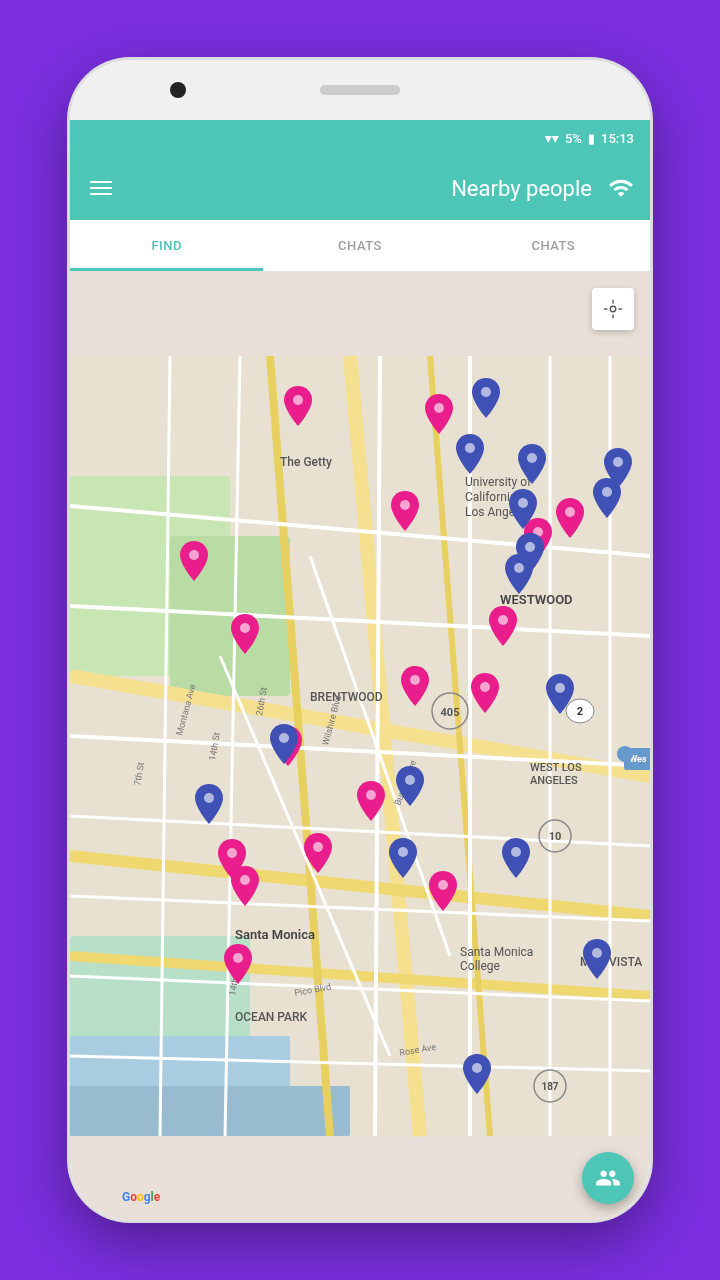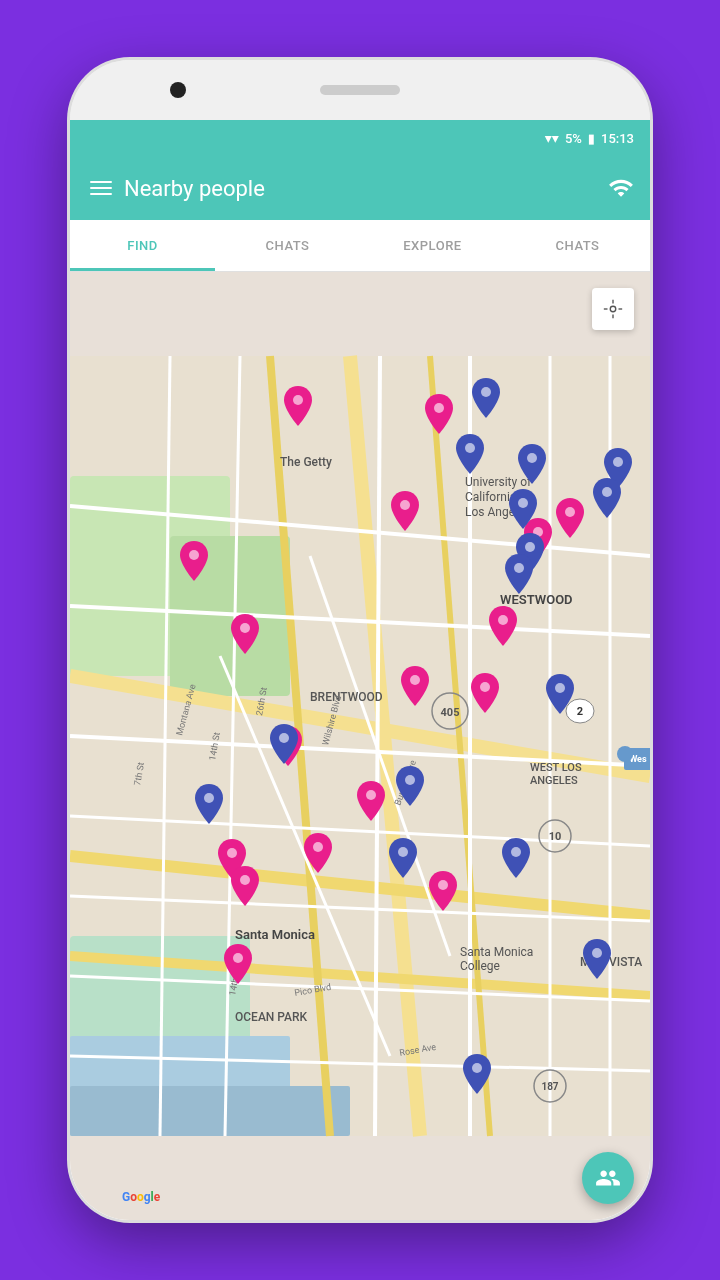--- a/index.html
+++ b/index.html
@@ -96,21 +96,22 @@
       font-size: 13px;
     }
 
     
     .app-bar {
       height: 64px;
       background: #4DC6B8;
       display: flex;
       align-items: center;
       padding: 0 16px;
-      gap: 8px;
+      gap: 16px;
+      text-align: right;
     }
 
     .hamburger-btn {
       cursor: pointer;
       display: flex;
       flex-direction: column;
       gap: 4px;
       padding: 4px;
     }
 
@@ -275,23 +276,20 @@
         </svg>
       </div>
     </div>
 
     <div class="tab-bar">
       <div class="tab-item active">
         <span>FIND</span>
       </div>
       <div class="tab-item">
         <span>CHATS</span>
-      </div>
-      <div class="tab-item">
-        <span>EXPLORE</span>
       </div>
       <div class="tab-item">
         <span>CHATS</span>
       </div>
     </div>
 
     <div class="map-container">
       <svg class="map-svg" viewBox="0 0 580 780" xmlns="http://www.w3.org/2000/svg">
 
         <rect width="580" height="780" fill="#e8e0d0"></rect>

